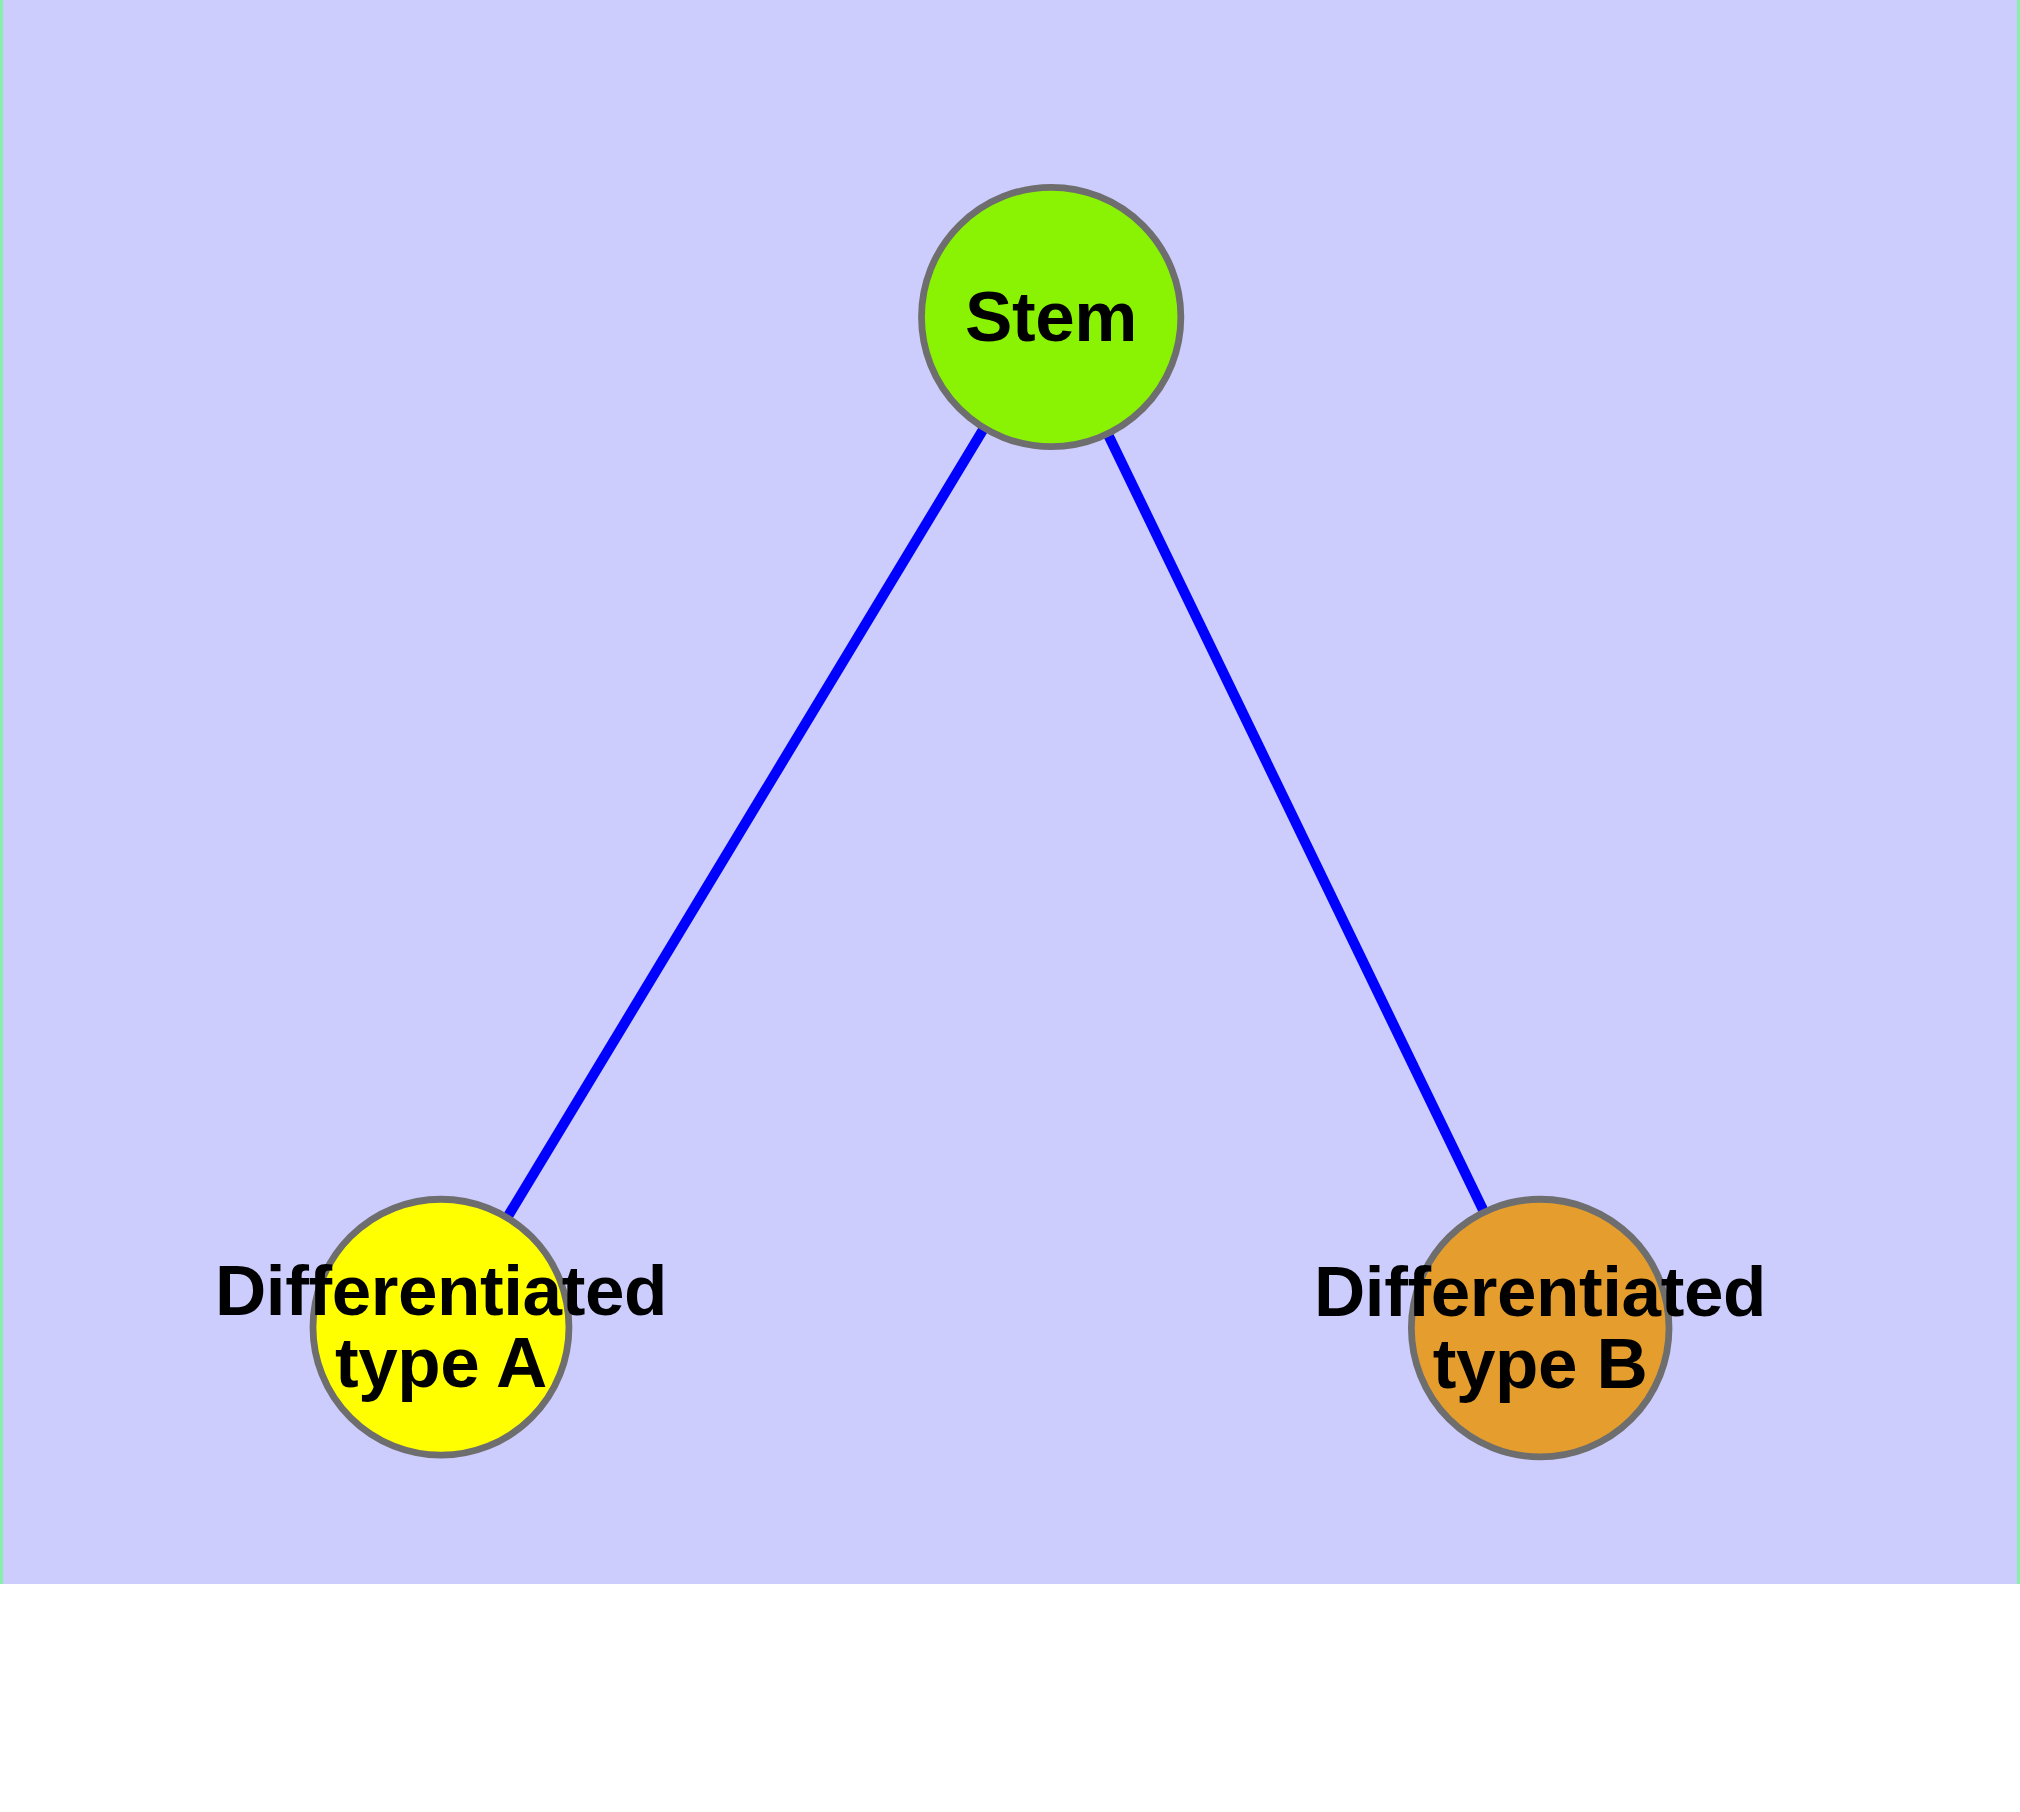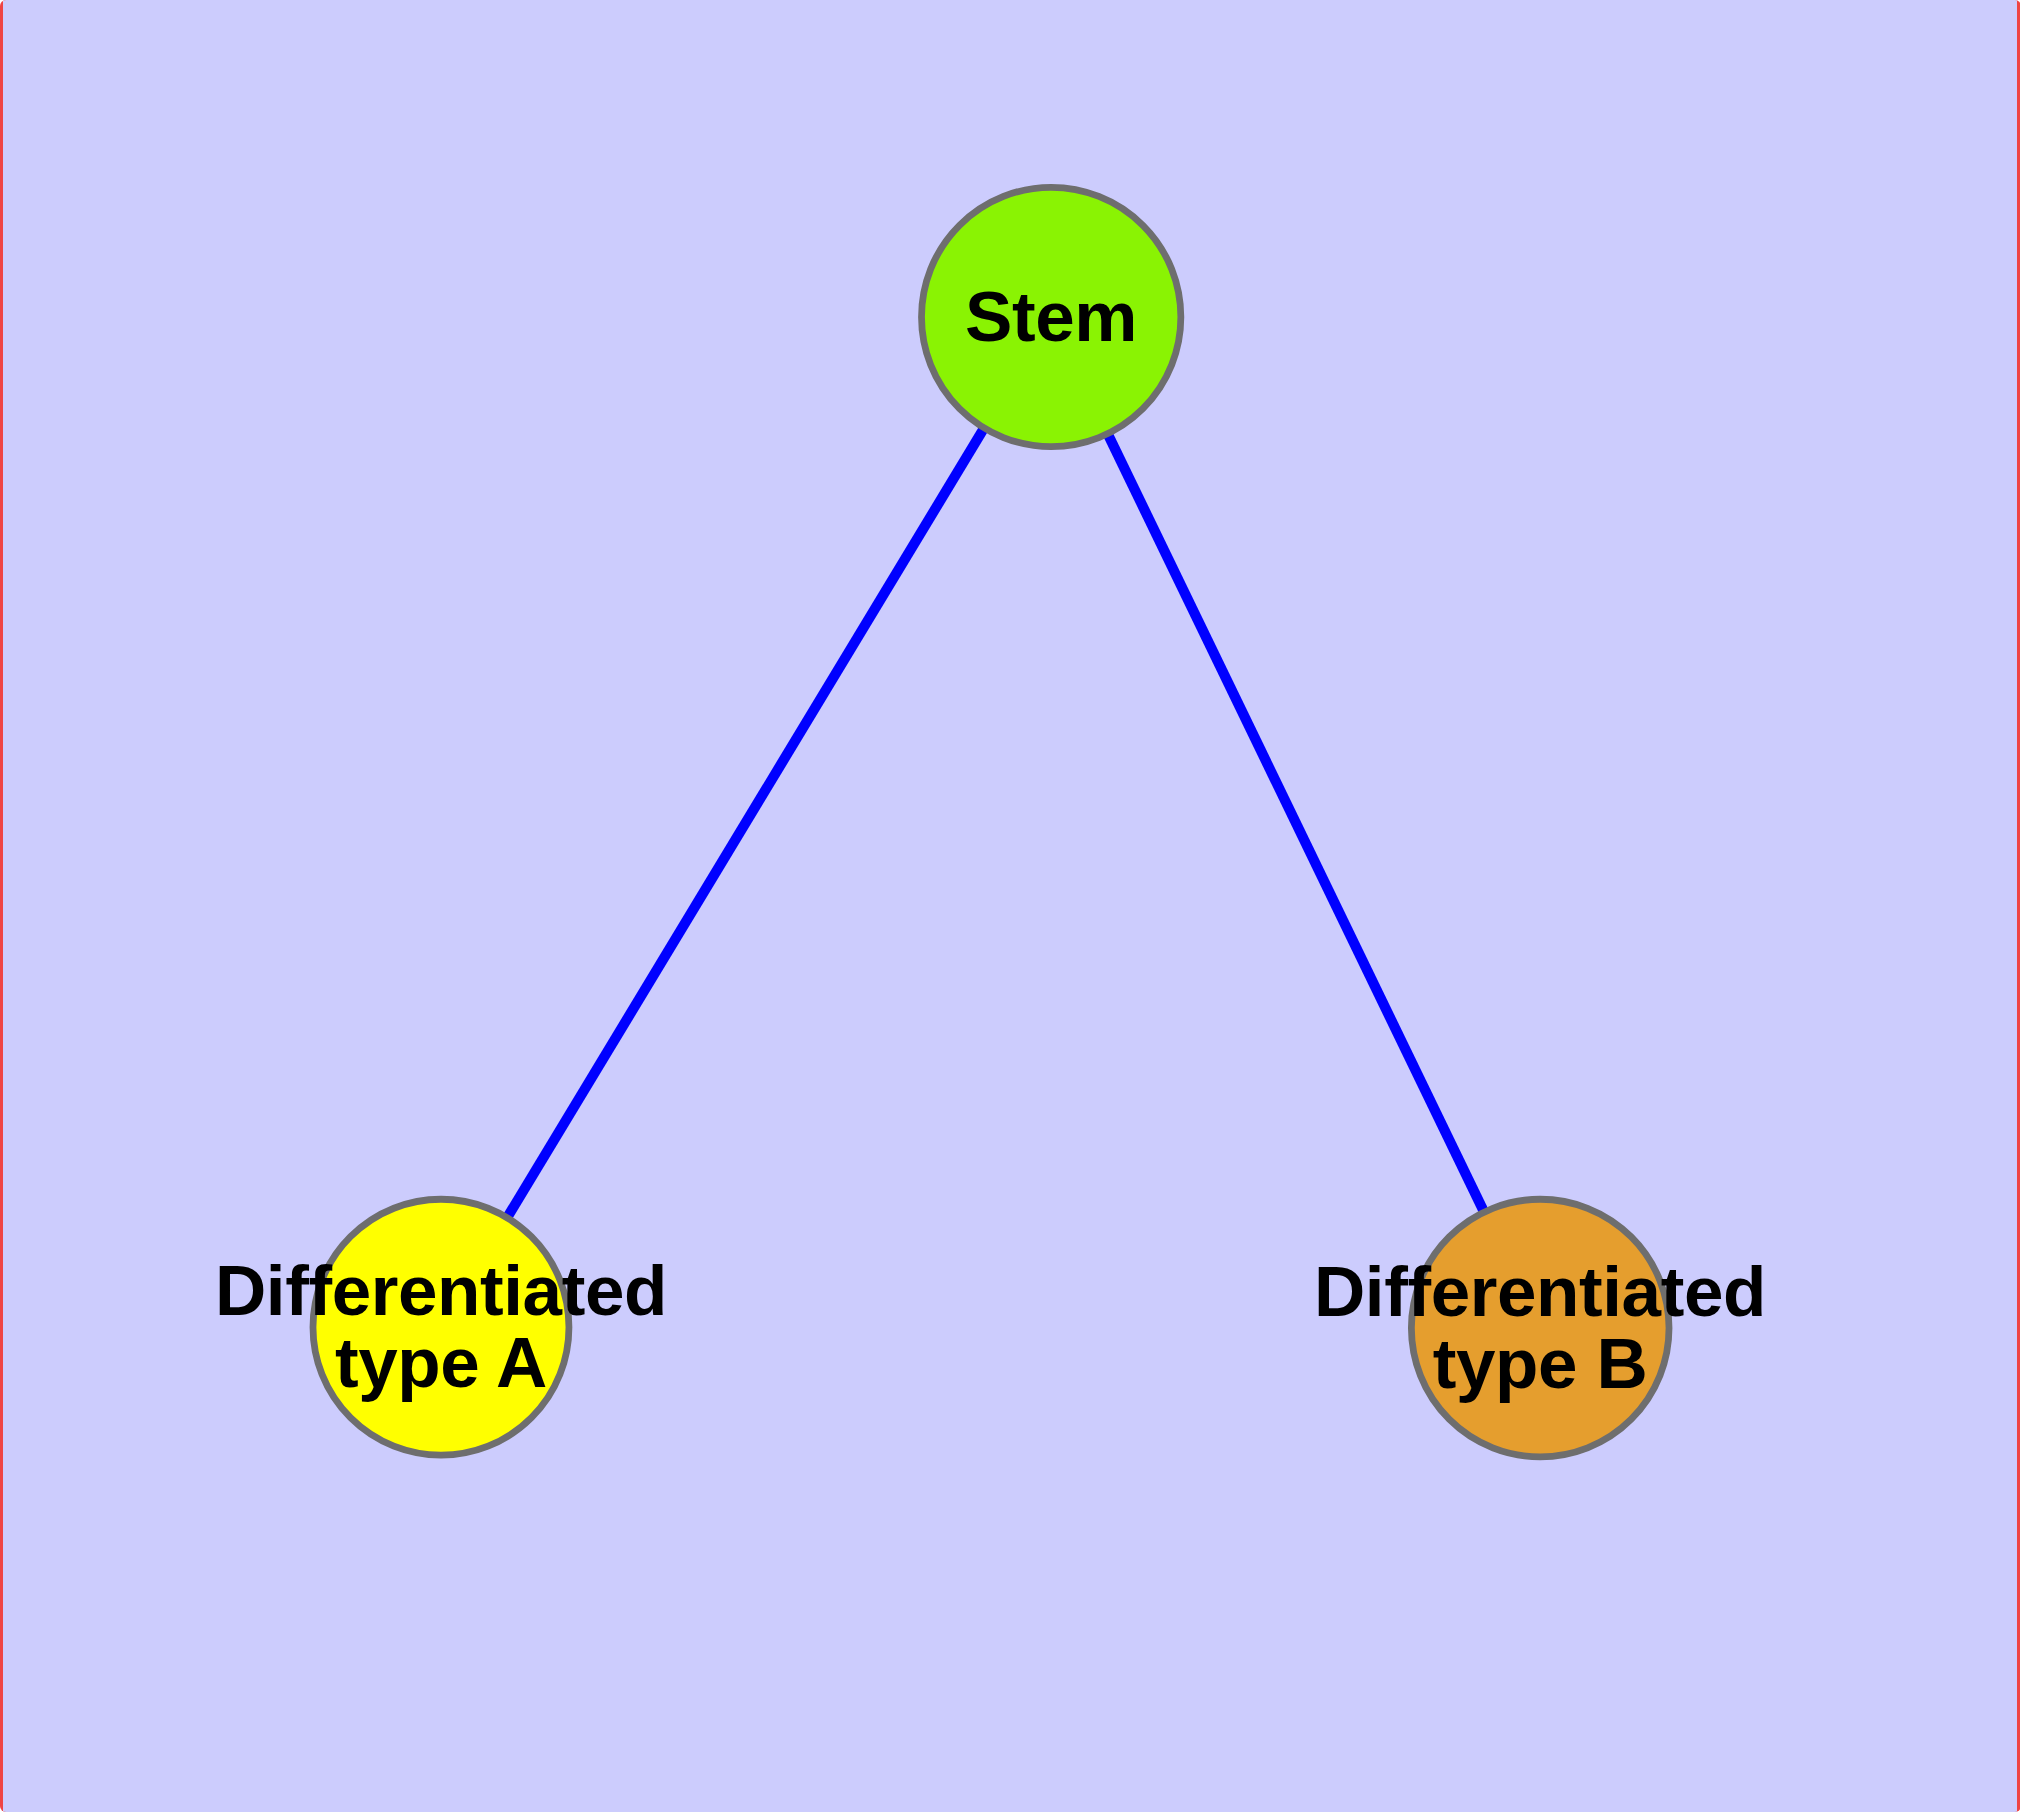--- a/index.html
+++ b/index.html
@@ -41,21 +41,21 @@
     white-space: pre;
     letter-spacing: -0.4px;
     transform: translate(-50%, -50%);
     pointer-events: none;
     -webkit-font-smoothing: antialiased;
   }
 </style>
 </head>
 <body>
 
-<div id="stage" style="width: 2021px; height: 1812px; background: #ef4444; border-radius: 6px;">
+<div id="stage" style="width: 2021px; height: 1584px; background: #86efac;">
 
   <div id="canvas-bg" style="background: rgb(204, 204, 253);"></div>
 
   <svg id="graph-svg" viewBox="0 0 2384 2138" xmlns="http://www.w3.org/2000/svg">
 
     <g>
       <line id="edge-stem-to-diff-a" x1="1159.860666368148" y1="506.6751190127325" x2="599.1052777140216" y2="1435.0368180067867" stroke="#0000ff" stroke-width="12" stroke-linecap="butt"></line>
       <line id="edge-stem-to-diff-b" x1="1307.4874851859333" y1="513.5365161643304" x2="1749.9479179442983" y2="1428.3637194238268" stroke="#0000ff" stroke-width="12" stroke-linecap="butt"></line>
     </g>
 

